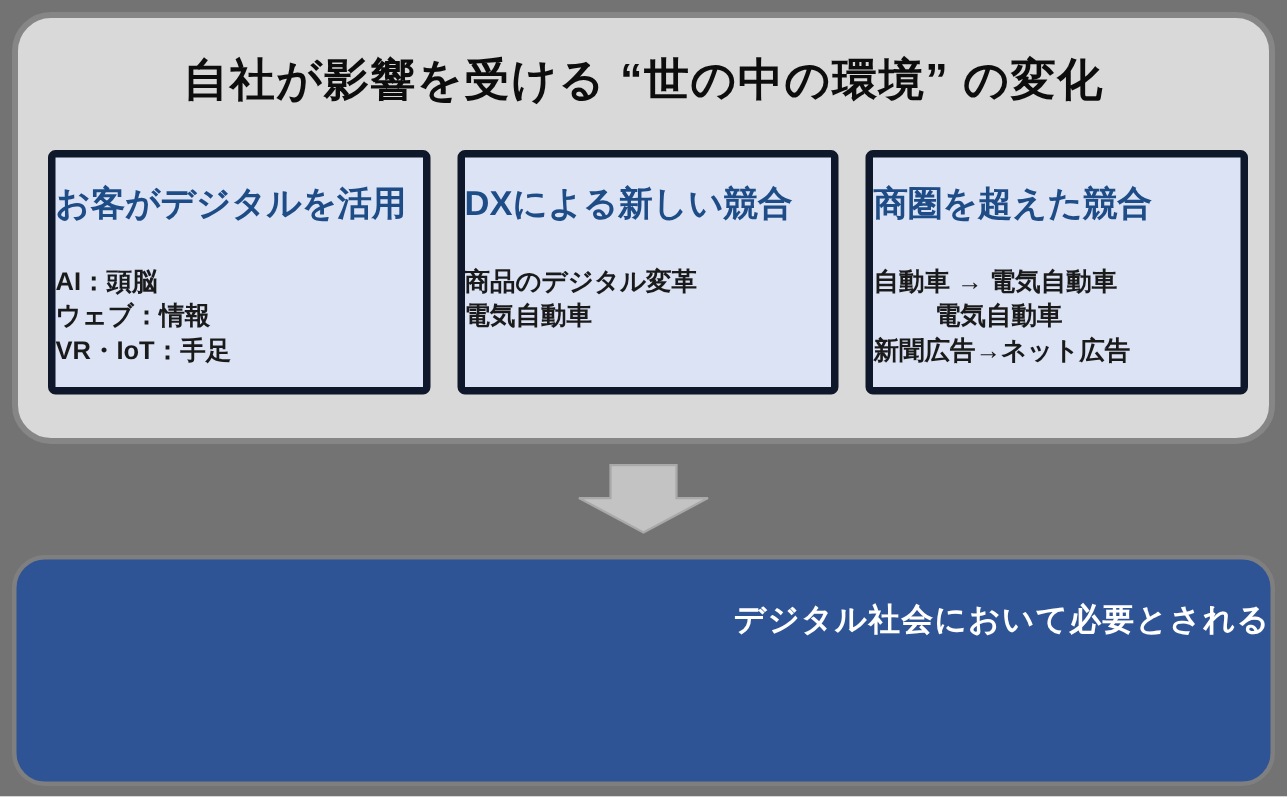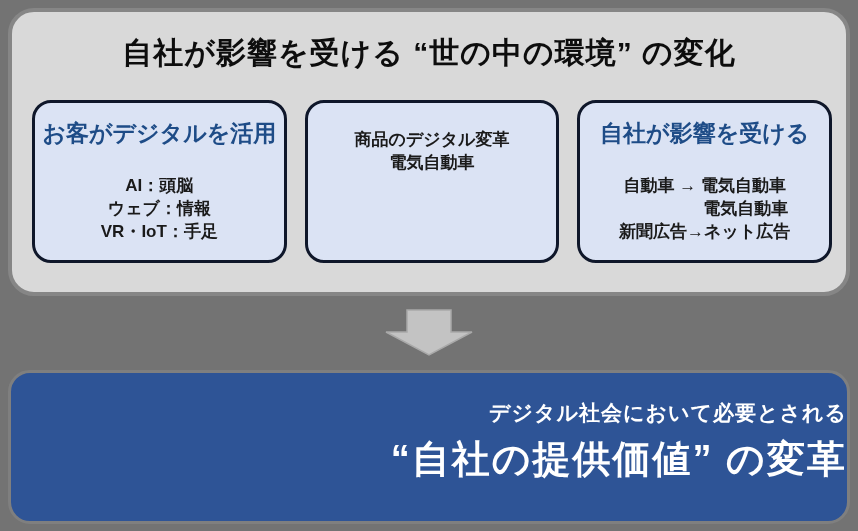--- a/index.html
+++ b/index.html
@@ -46,23 +46,22 @@
     right: 14px;
     top: 88px;
     height: 163px;
     display: flex;
     gap: 18px;
   }
   .env-box {
     flex: 1 1 0;
     box-sizing: border-box;
     background: #dbe3f4;
-    border: 3px solid #0f172a;
-    border-radius: 19px;
-    text-align: center;
+    border: 5px solid #0f172a;
+    border-radius: 5px;
     overflow: hidden;
   }
   .env-box-title {
     margin-top: 15px;
     font-size: 23px;
     font-weight: 700;
     color: #1e4c87;
     white-space: nowrap;
   }
   .env-box-body {
@@ -126,40 +125,40 @@
       <div class="env-box">
         <div class="env-box-title">お客がデジタルを活用</div>
         <div class="env-box-body">
           <div class="env-box-line">AI：頭脳</div>
           <div class="env-box-line">ウェブ：情報</div>
           <div class="env-box-line">VR・IoT：手足</div>
         </div>
       </div>
 
       <div class="env-box">
+        <div class="env-box-title">DXによる新しい競合</div>
         <div class="env-box-body">
           <div class="env-box-line">商品のデジタル変革</div>
           <div class="env-box-line">電気自動車</div>
         </div>
       </div>
 
       <div class="env-box">
-        <div class="env-box-title">自社が影響を受ける</div>
+        <div class="env-box-title">商圏を超えた競合</div>
         <div class="env-box-body">
           <div class="env-box-line">自動車 → 電気自動車</div>
           <div class="env-box-line shift-right">電気自動車</div>
           <div class="env-box-line">新聞広告→ネット広告</div>
         </div>
       </div>
 
     </div>
   </div>
 
   <svg class="down-arrow" viewBox="0 0 88 47">
     <polygon points="22,1 66,1 66,23 87,23 44,46 1,23 22,23" fill="#c3c3c3" stroke="#a9a9a9" stroke-width="1.5"></polygon>
   </svg>
 
   <div class="result-banner">
     <div class="result-subtitle">デジタル社会において必要とされる</div>
-    <div class="result-title">“自社の提供価値” の変革</div>
   </div>
 
 </div>
 
 </body></html>

